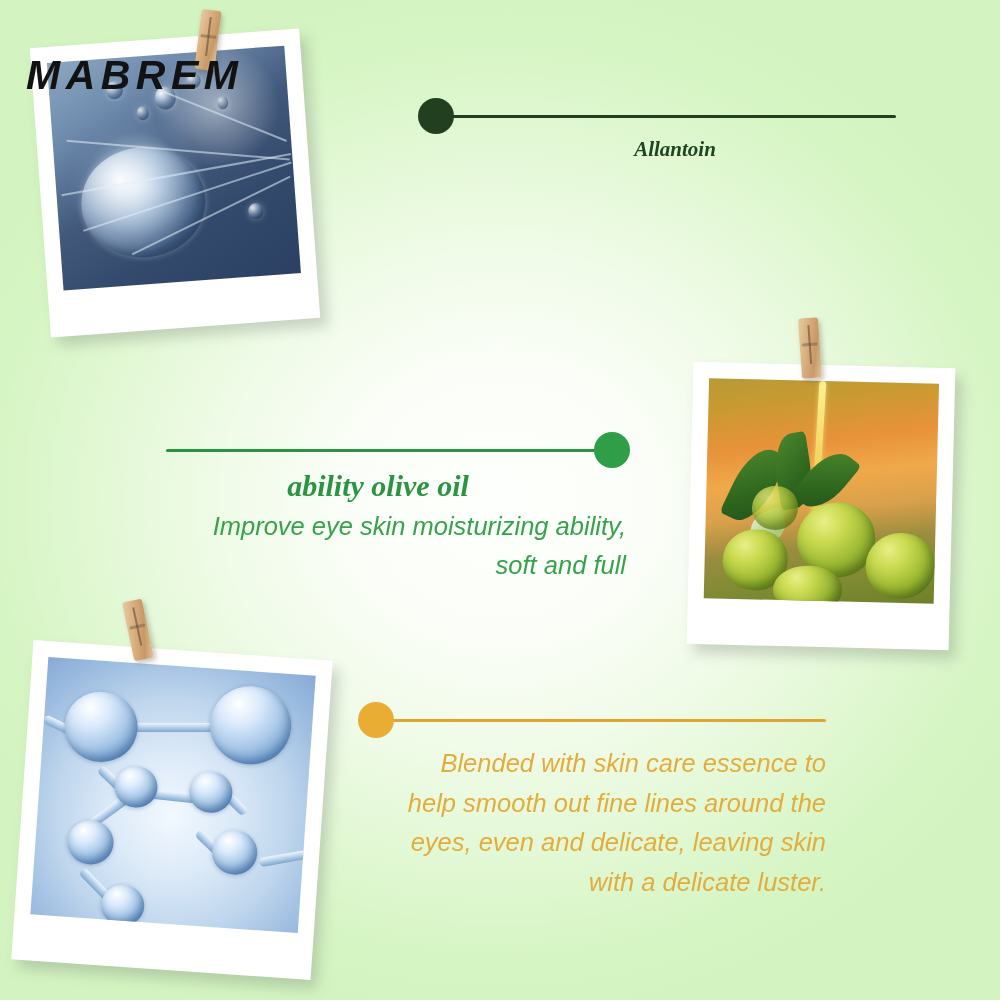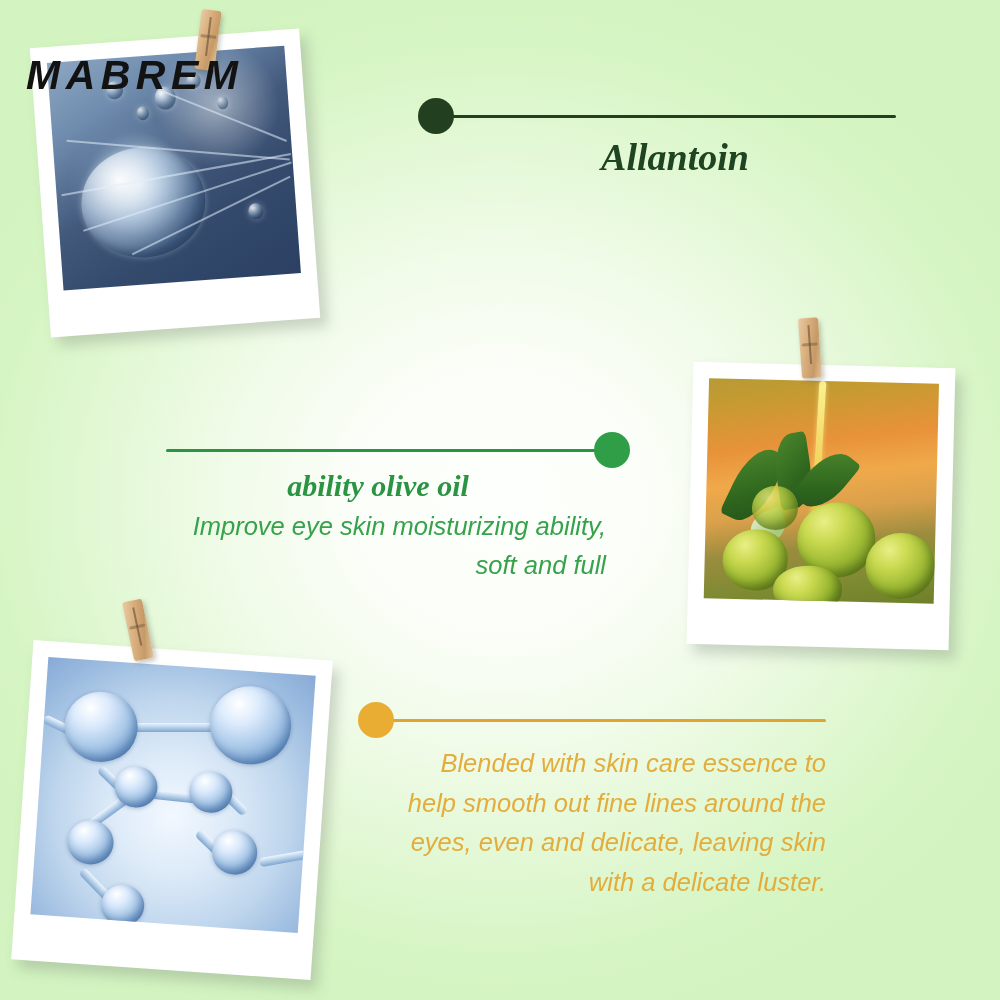--- a/index.html
+++ b/index.html
@@ -76,29 +76,29 @@
   .rule-row{position:relative;height:40px;}
   .rule{position:absolute;top:19px;height:3px;border-radius:2px;}
   .dot{position:absolute;top:2px;width:36px;height:36px;border-radius:50%;}
   h2{margin:0;font-family:"Liberation Serif", serif;font-weight:700;line-height:1.05;}
   .body{margin:0;font-family:"Liberation Sans", sans-serif;font-weight:400;}
 
   
   #b1{left:418px;top:96px;width:478px;}
   #b1 .rule{left:32px;right:0;background:#22401f;}
   #b1 .dot{left:0;background:#22401f;}
-  #b1 h2{color:#1f4422;font-size:38px;text-align:center;margin-top:2px;margin-left:36px;}
+  #b1 h2{color:#1f4422;font-size:21px;text-align:center;margin-top:2px;margin-left:36px;}
   #b1 .body{color:#25512a;font-size:25.5px;line-height:1.58;margin-top:8px;margin-left:52px;text-align:left;}
 
   
   #b2{left:166px;top:430px;width:464px;}
   #b2 .rule{left:0;right:32px;background:#2a9443;}
   #b2 .dot{right:0;background:#2f9e46;}
   #b2 h2{color:#2a9443;font-size:30px;text-align:center;margin-top:0px;margin-right:40px;}
-  #b2 .body{color:#36a24b;font-size:25.5px;line-height:1.56;margin-top:5px;text-align:right;margin-right:24px;}
+  #b2 .body{color:#36a24b;font-size:25.5px;line-height:1.56;margin-top:5px;text-align:right;margin-right:4px;}
 
   
   #b3{left:358px;top:700px;width:468px;}
   #b3 .rule{left:32px;right:0;background:#e0a531;}
   #b3 .dot{left:0;background:#e9ad33;}
   #b3 h2{color:#dfa128;font-size:31px;text-align:center;margin-top:3px;margin-left:36px;}
   #b3 .body{color:#e3ad3d;font-size:25.5px;line-height:1.55;margin-top:4px;margin-left:46px;text-align:right;}
 </style>
 </head>
 <body>

